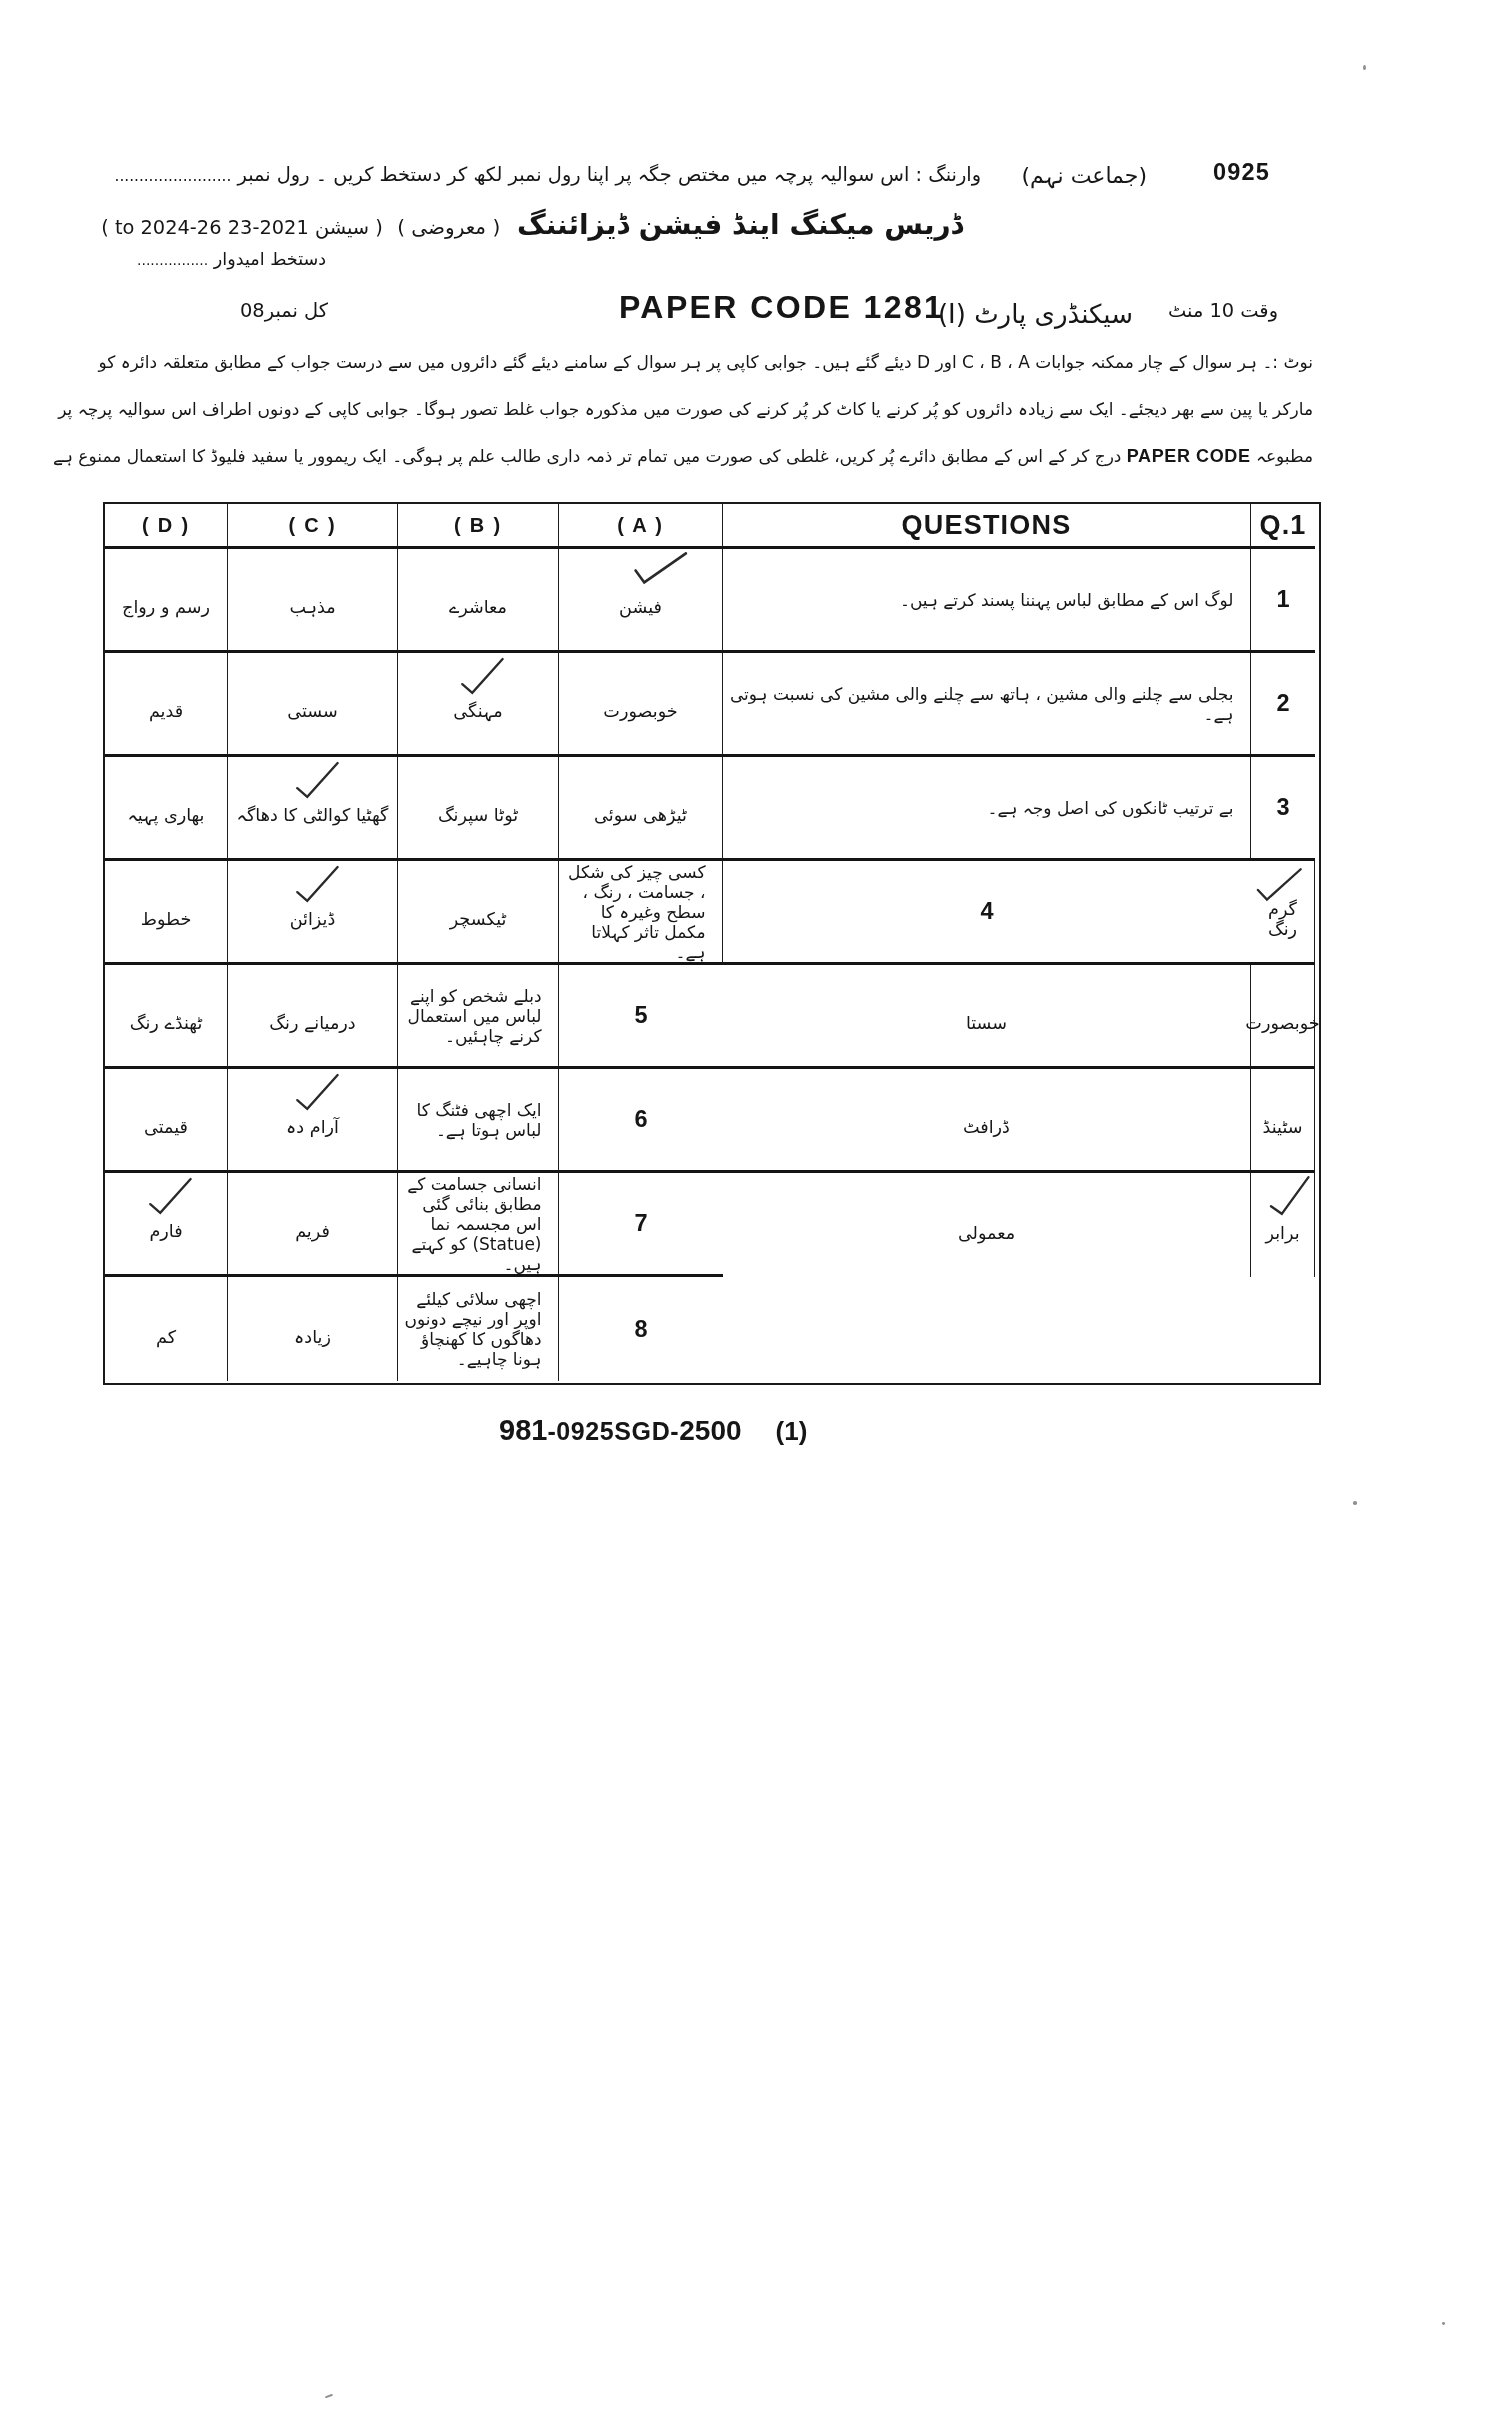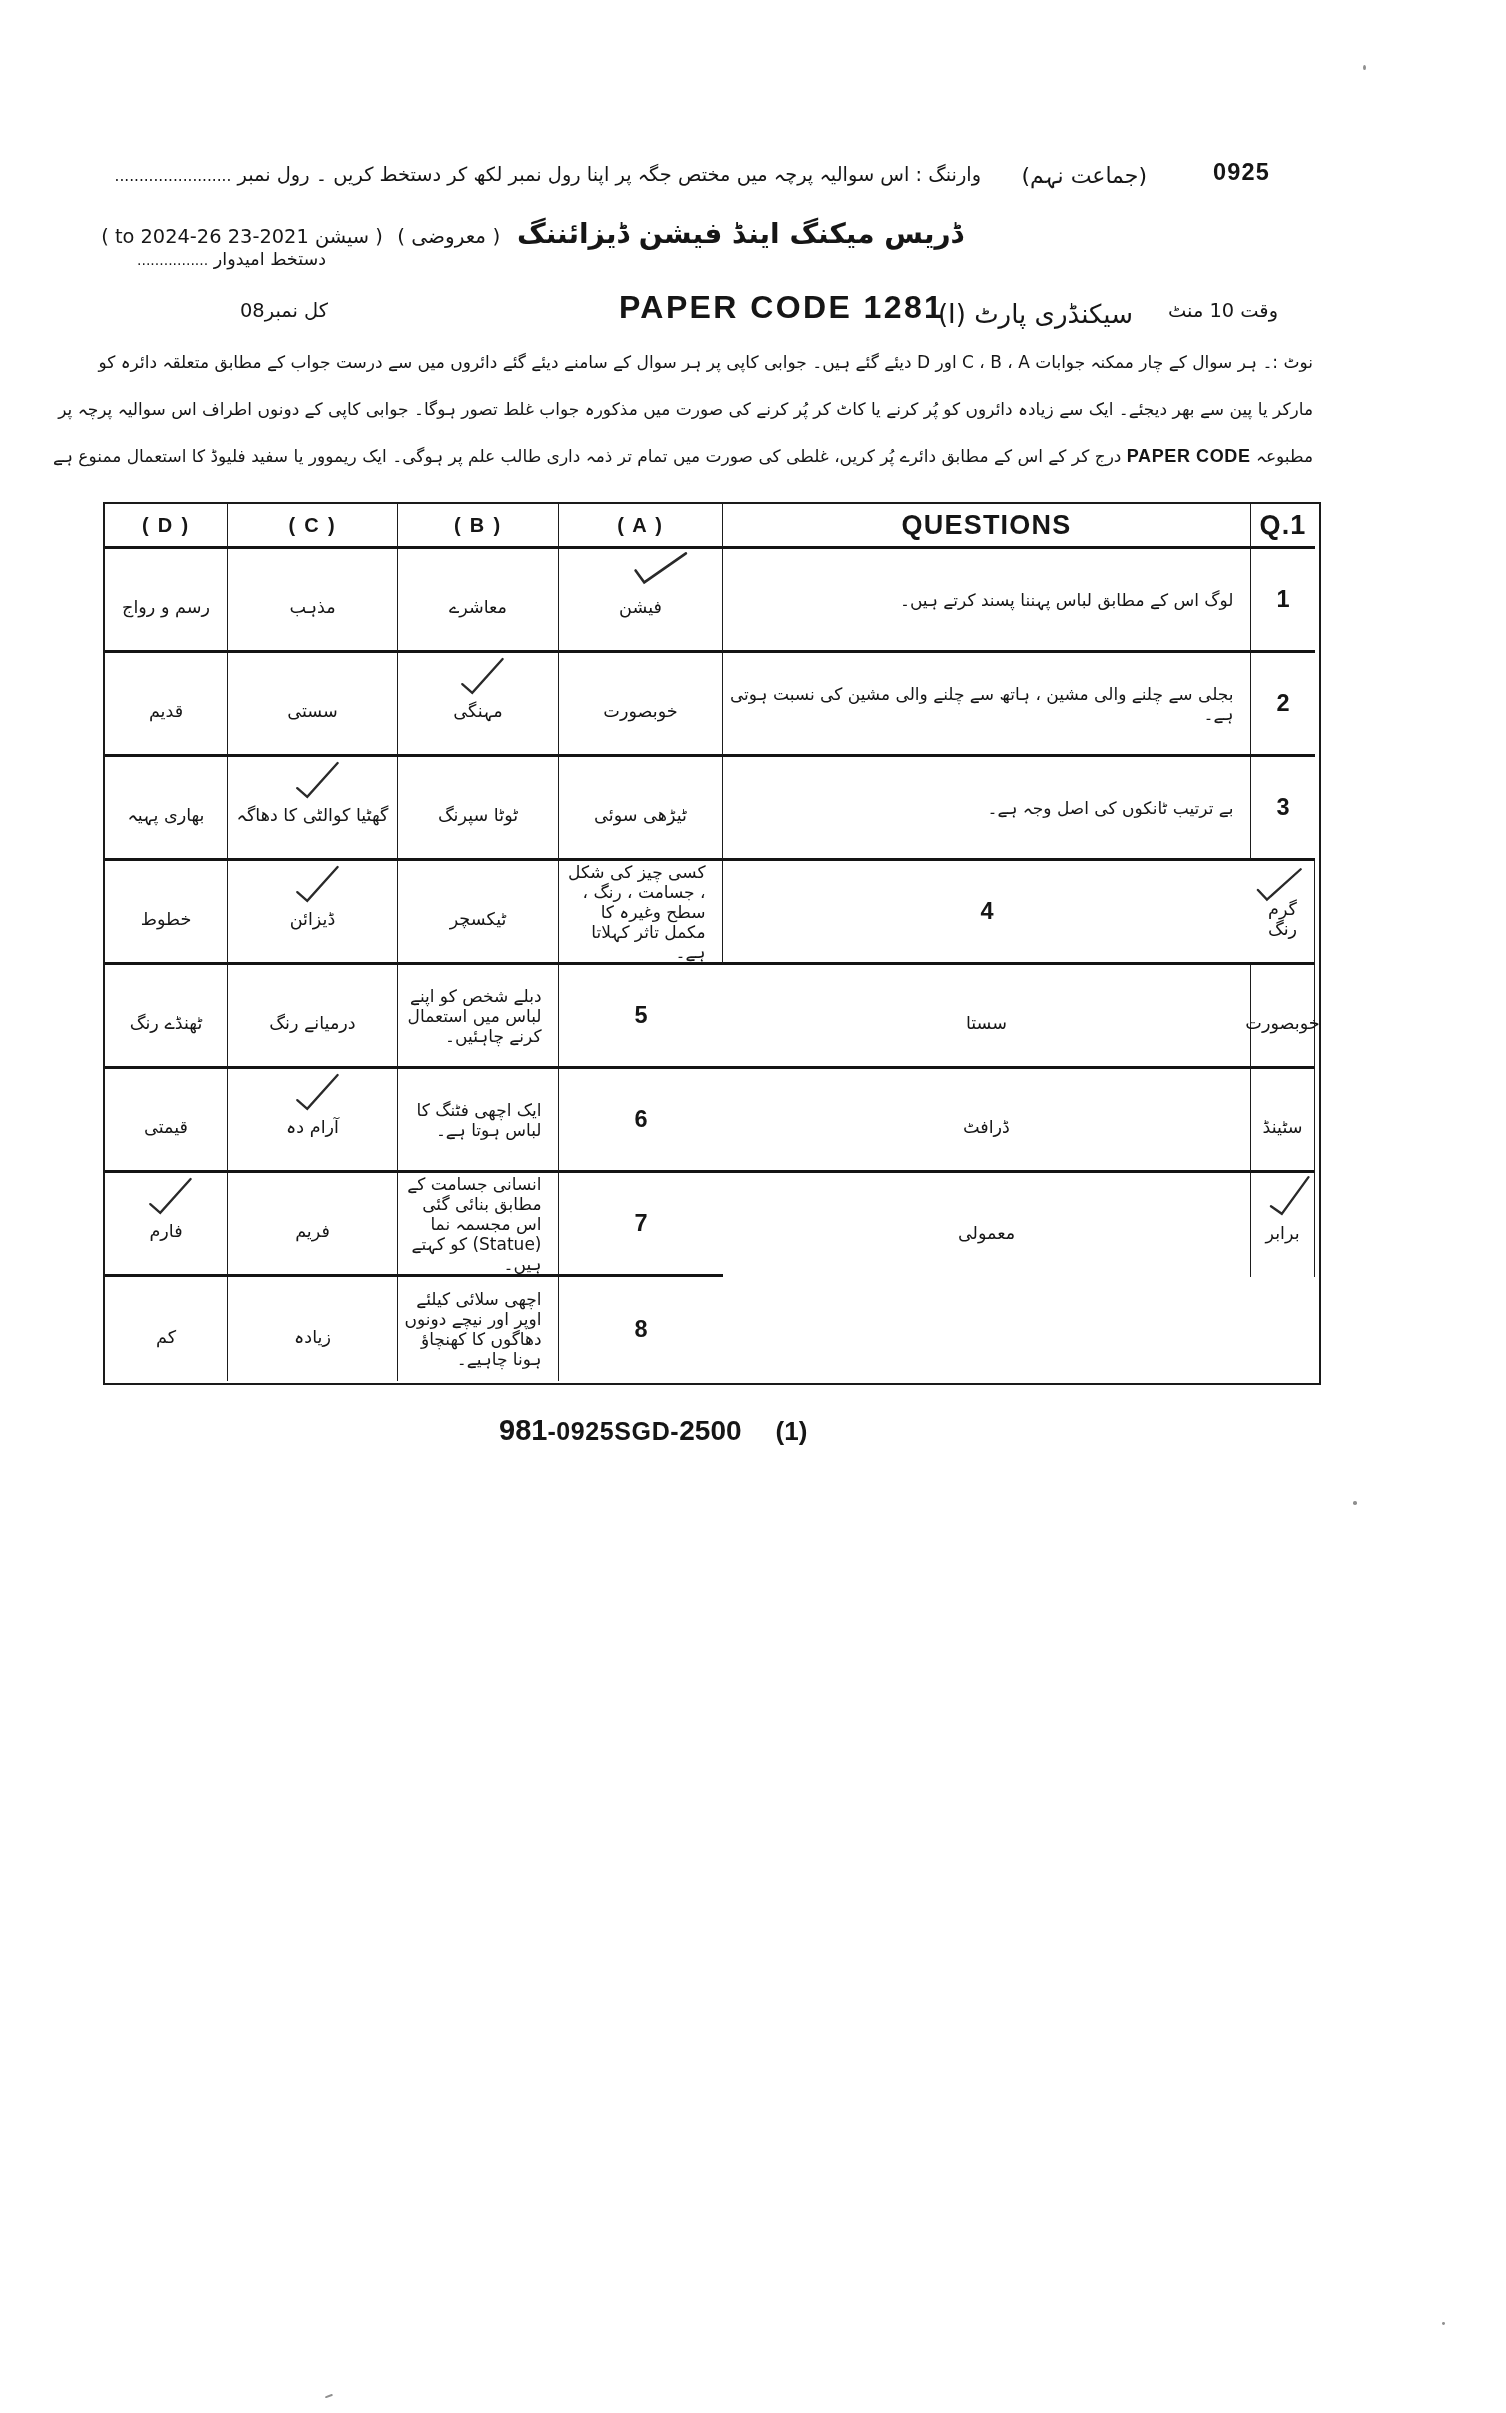--- a/index.html
+++ b/index.html
@@ -7,21 +7,21 @@
         font-family:"DejaVu Sans",sans-serif;color:#161616;overflow:hidden;}
   .abs{position:absolute;white-space:nowrap;}
   .rtl{direction:rtl;unicode-bidi:embed;}
   .lat{font-family:"Liberation Sans","DejaVu Sans",sans-serif;}
 
   
   #paper-number{left:1213px;top:159px;font-weight:bold;font-size:23.5px;letter-spacing:1.2px;}
   #class-label{right:360px;top:163px;font-size:22px;}
   #warn-line{right:526px;top:163px;font-size:19.4px;}
   #warn-line .dots{letter-spacing:1.2px;font-size:15.3px;}
-  #title-line{right:544px;top:217px;font-size:19.4px;}
+  #title-line{right:544px;top:208px;font-size:19.4px;}
   #title-line .main{font-weight:bold;font-size:28px;margin-left:10.6px;}
   #title-line .obj{font-size:20px;margin-left:8.2px;}
   #sign-line{left:137px;top:249px;font-size:17.6px;}
   #sign-line .dots{letter-spacing:1.2px;font-size:14px;}
   #total-marks{left:240px;top:299px;font-size:19.4px;}
   #paper-code{left:619px;top:289px;font-weight:bold;font-size:32px;letter-spacing:2.4px;text-align:right;}
   #part-label{right:374px;top:299px;font-size:26px;}
   #time-label{right:229px;top:299px;font-size:19.4px;}
 
   

